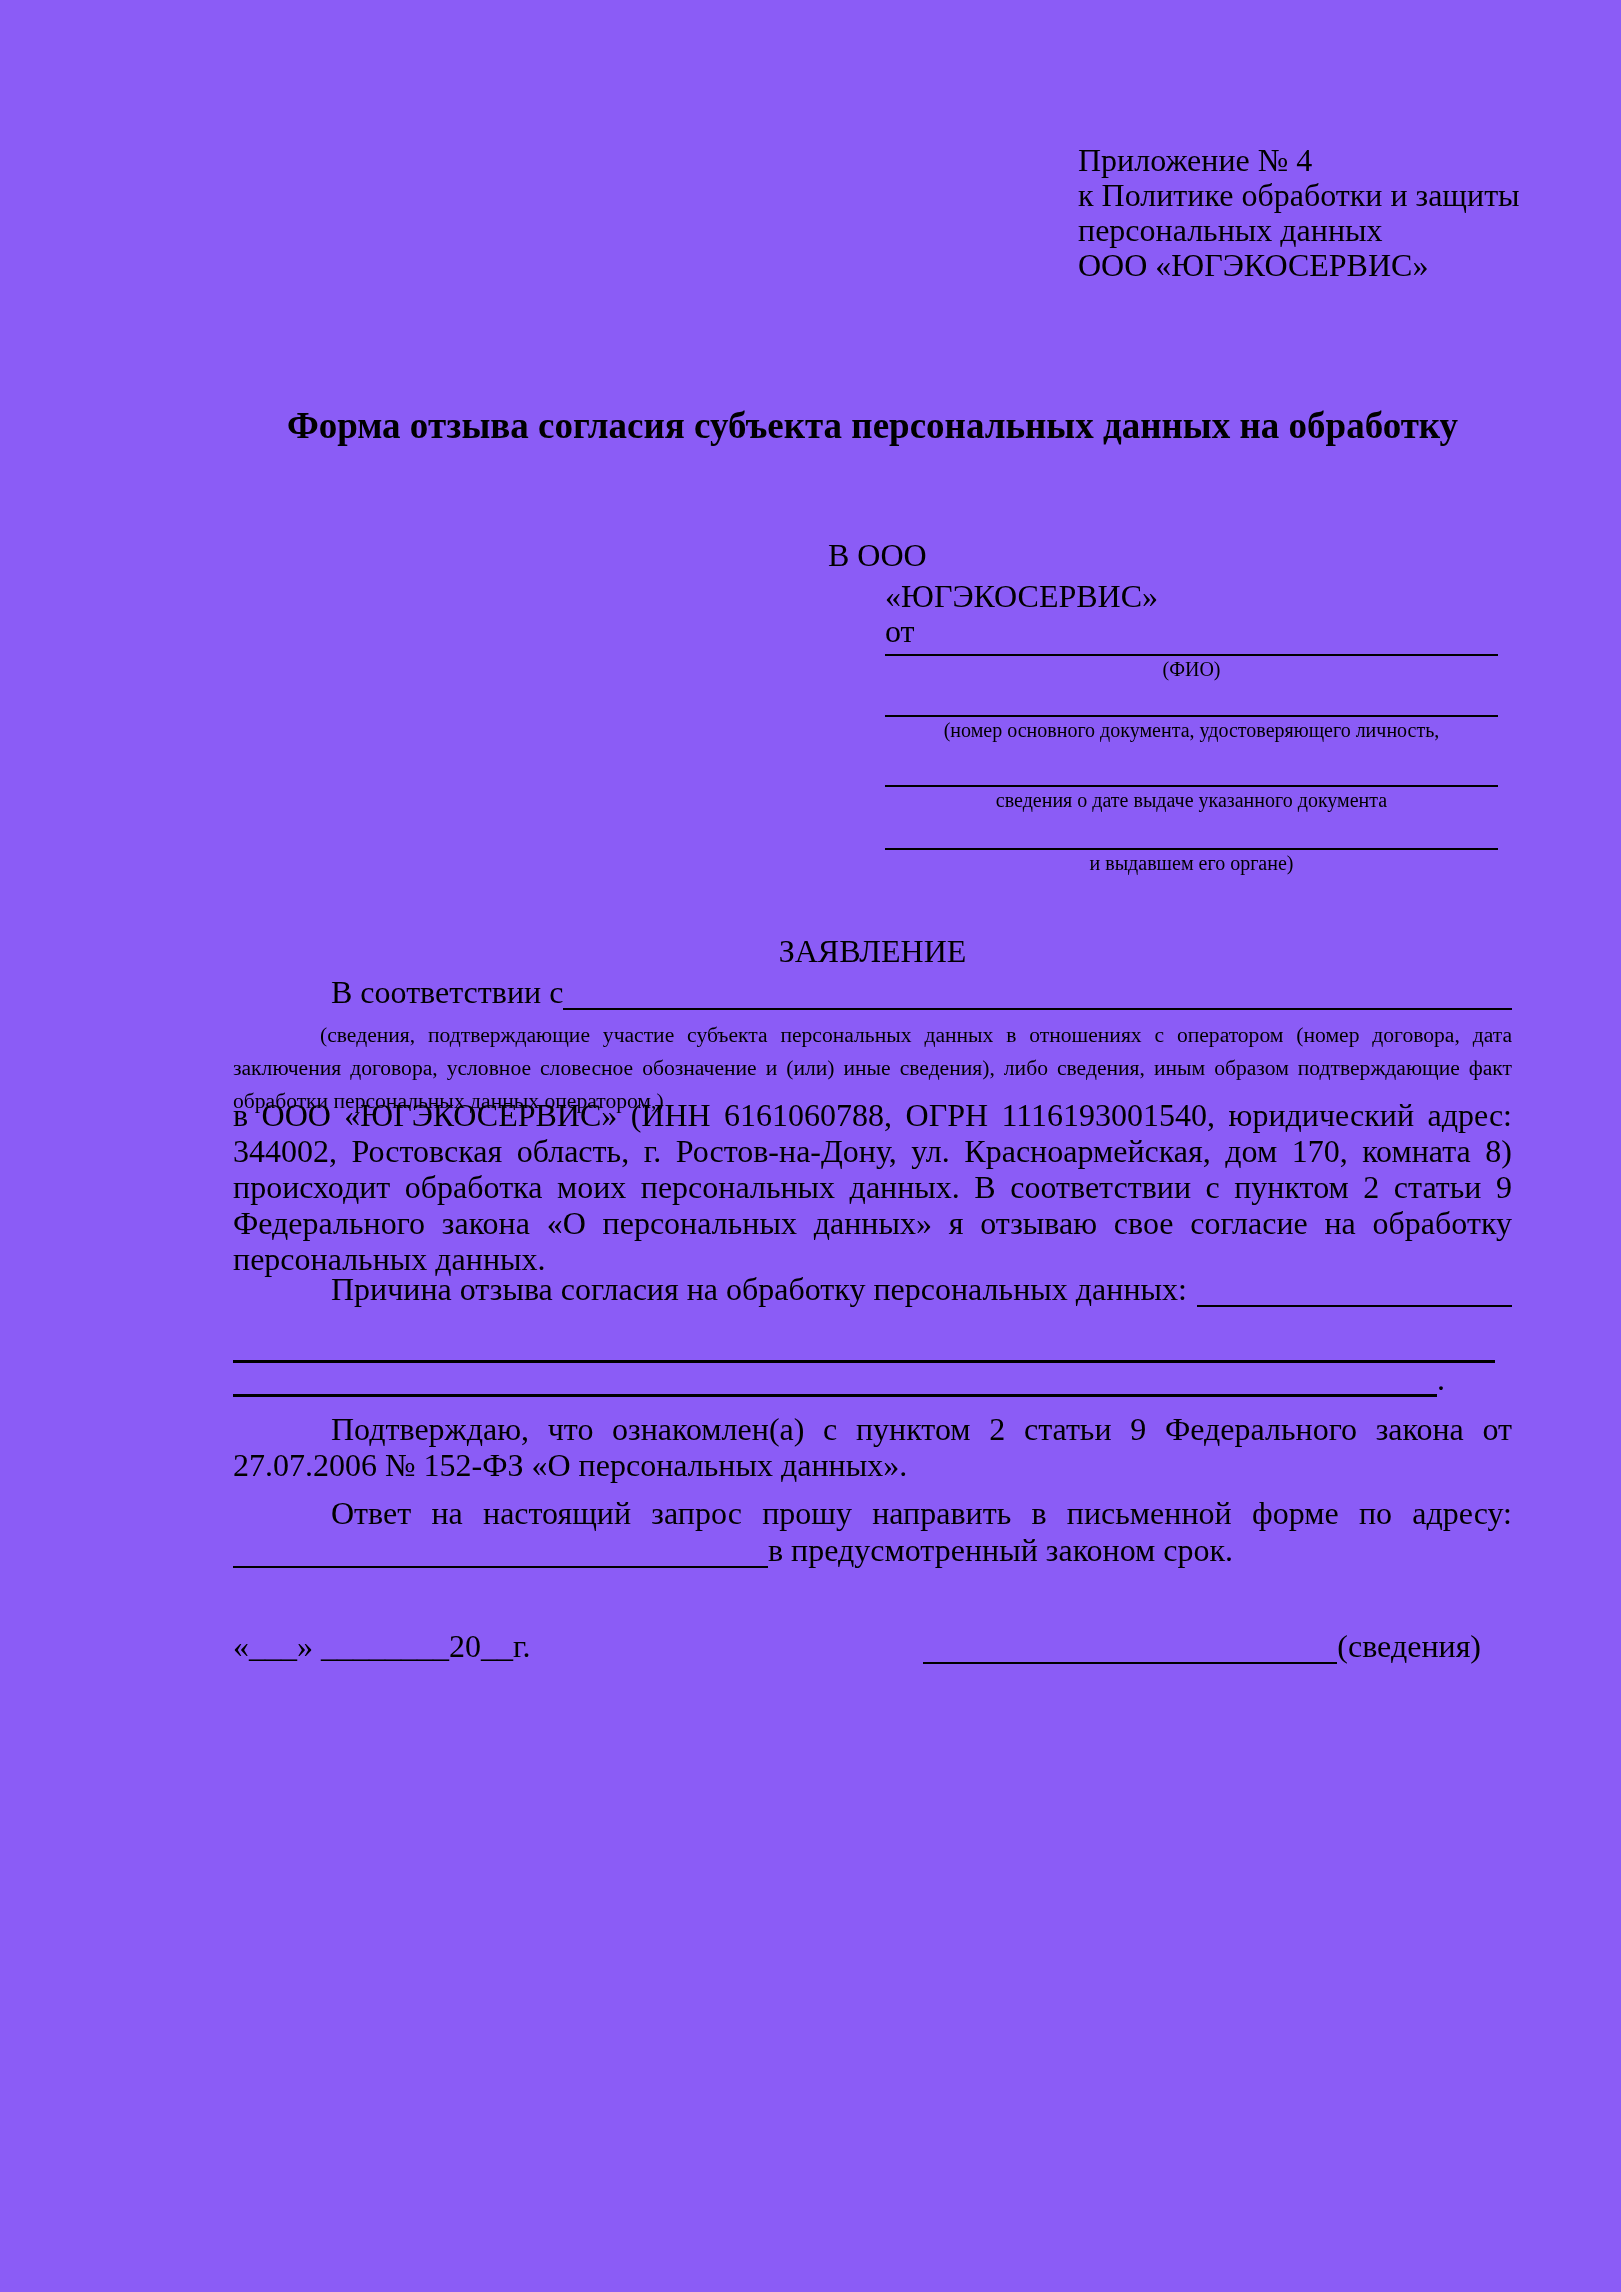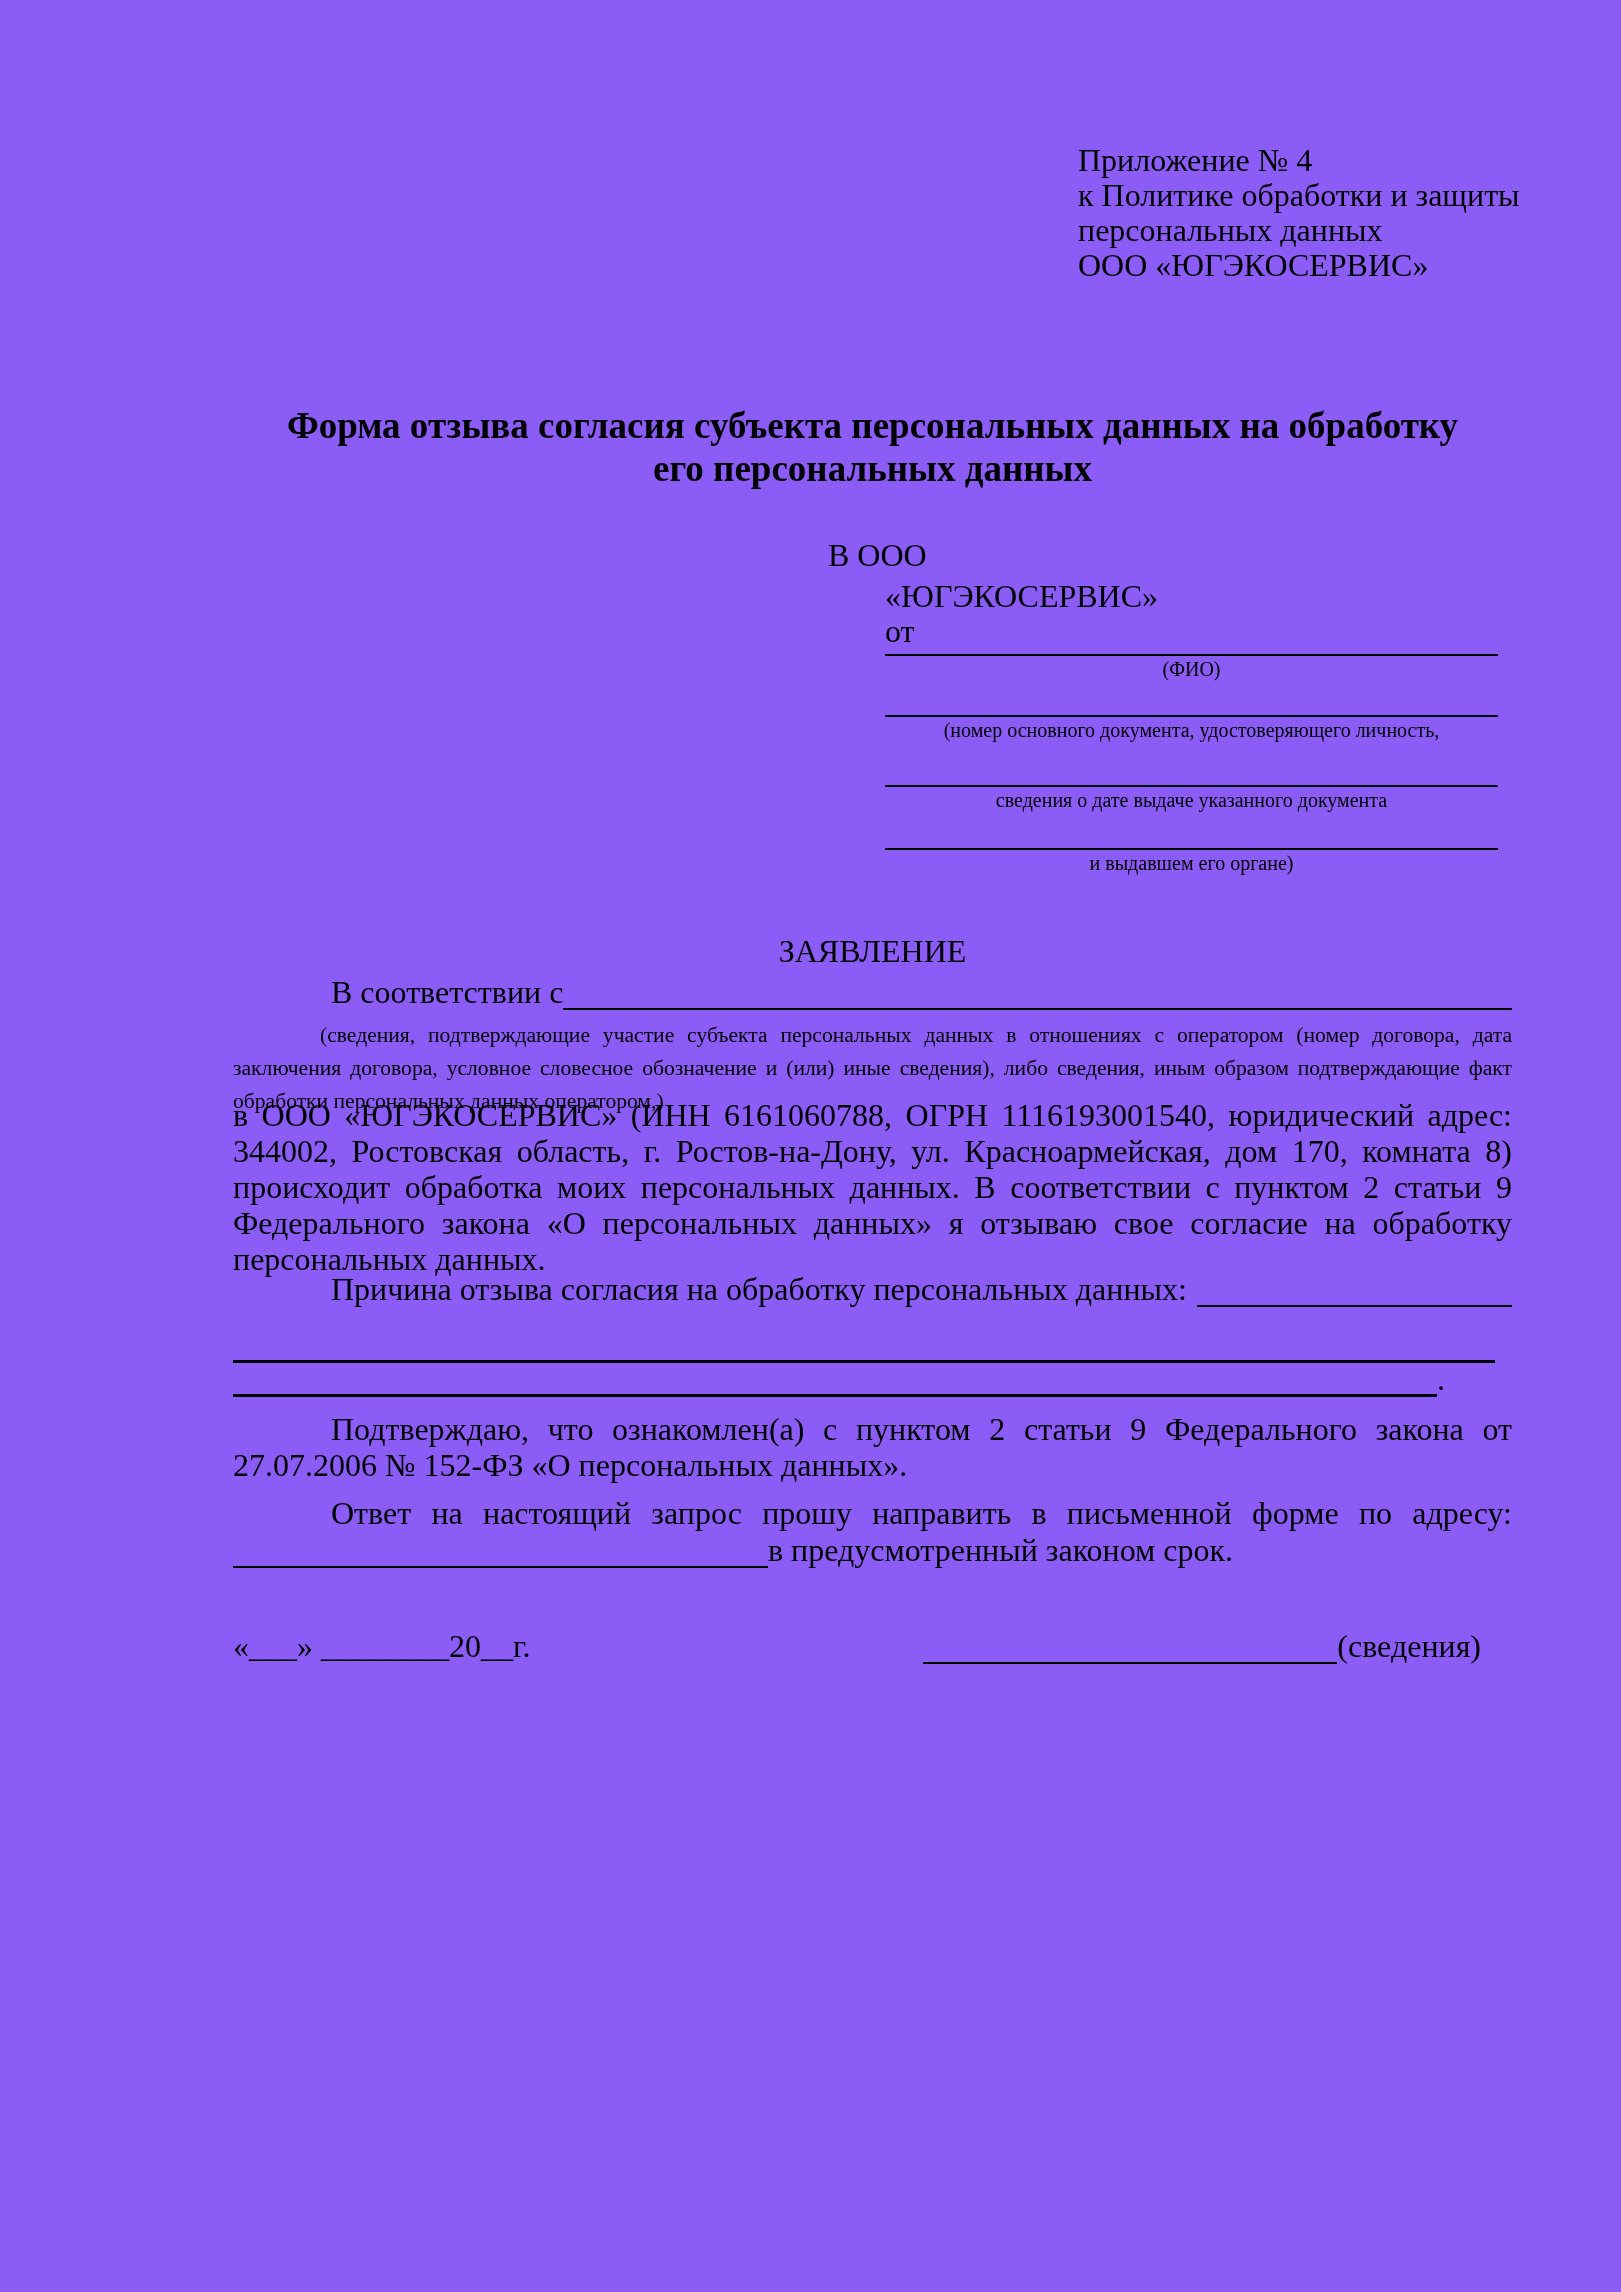--- a/index.html
+++ b/index.html
@@ -60,21 +60,20 @@
 
   <div class="abs header-note">
     <div>Приложение № 4</div>
     <div>к Политике обработки и защиты</div>
     <div>персональных данных</div>
     <div>ООО «ЮГЭКОСЕРВИС»</div>
   </div>
 
   <div class="abs doc-title">
     <div>Форма отзыва согласия субъекта персональных данных на обработку</div>
-    <div>его персональных данных</div>
   </div>
 
   <div class="abs addressee">
     <div class="addr-top">В ООО</div>
     <div class="addr-top addr-indent">«ЮГЭКОСЕРВИС»</div>
     <div class="addr-from addr-indent">от</div>
 
     <div class="u-line mt1"></div>
     <div class="u-caption">(ФИО)</div>
 

